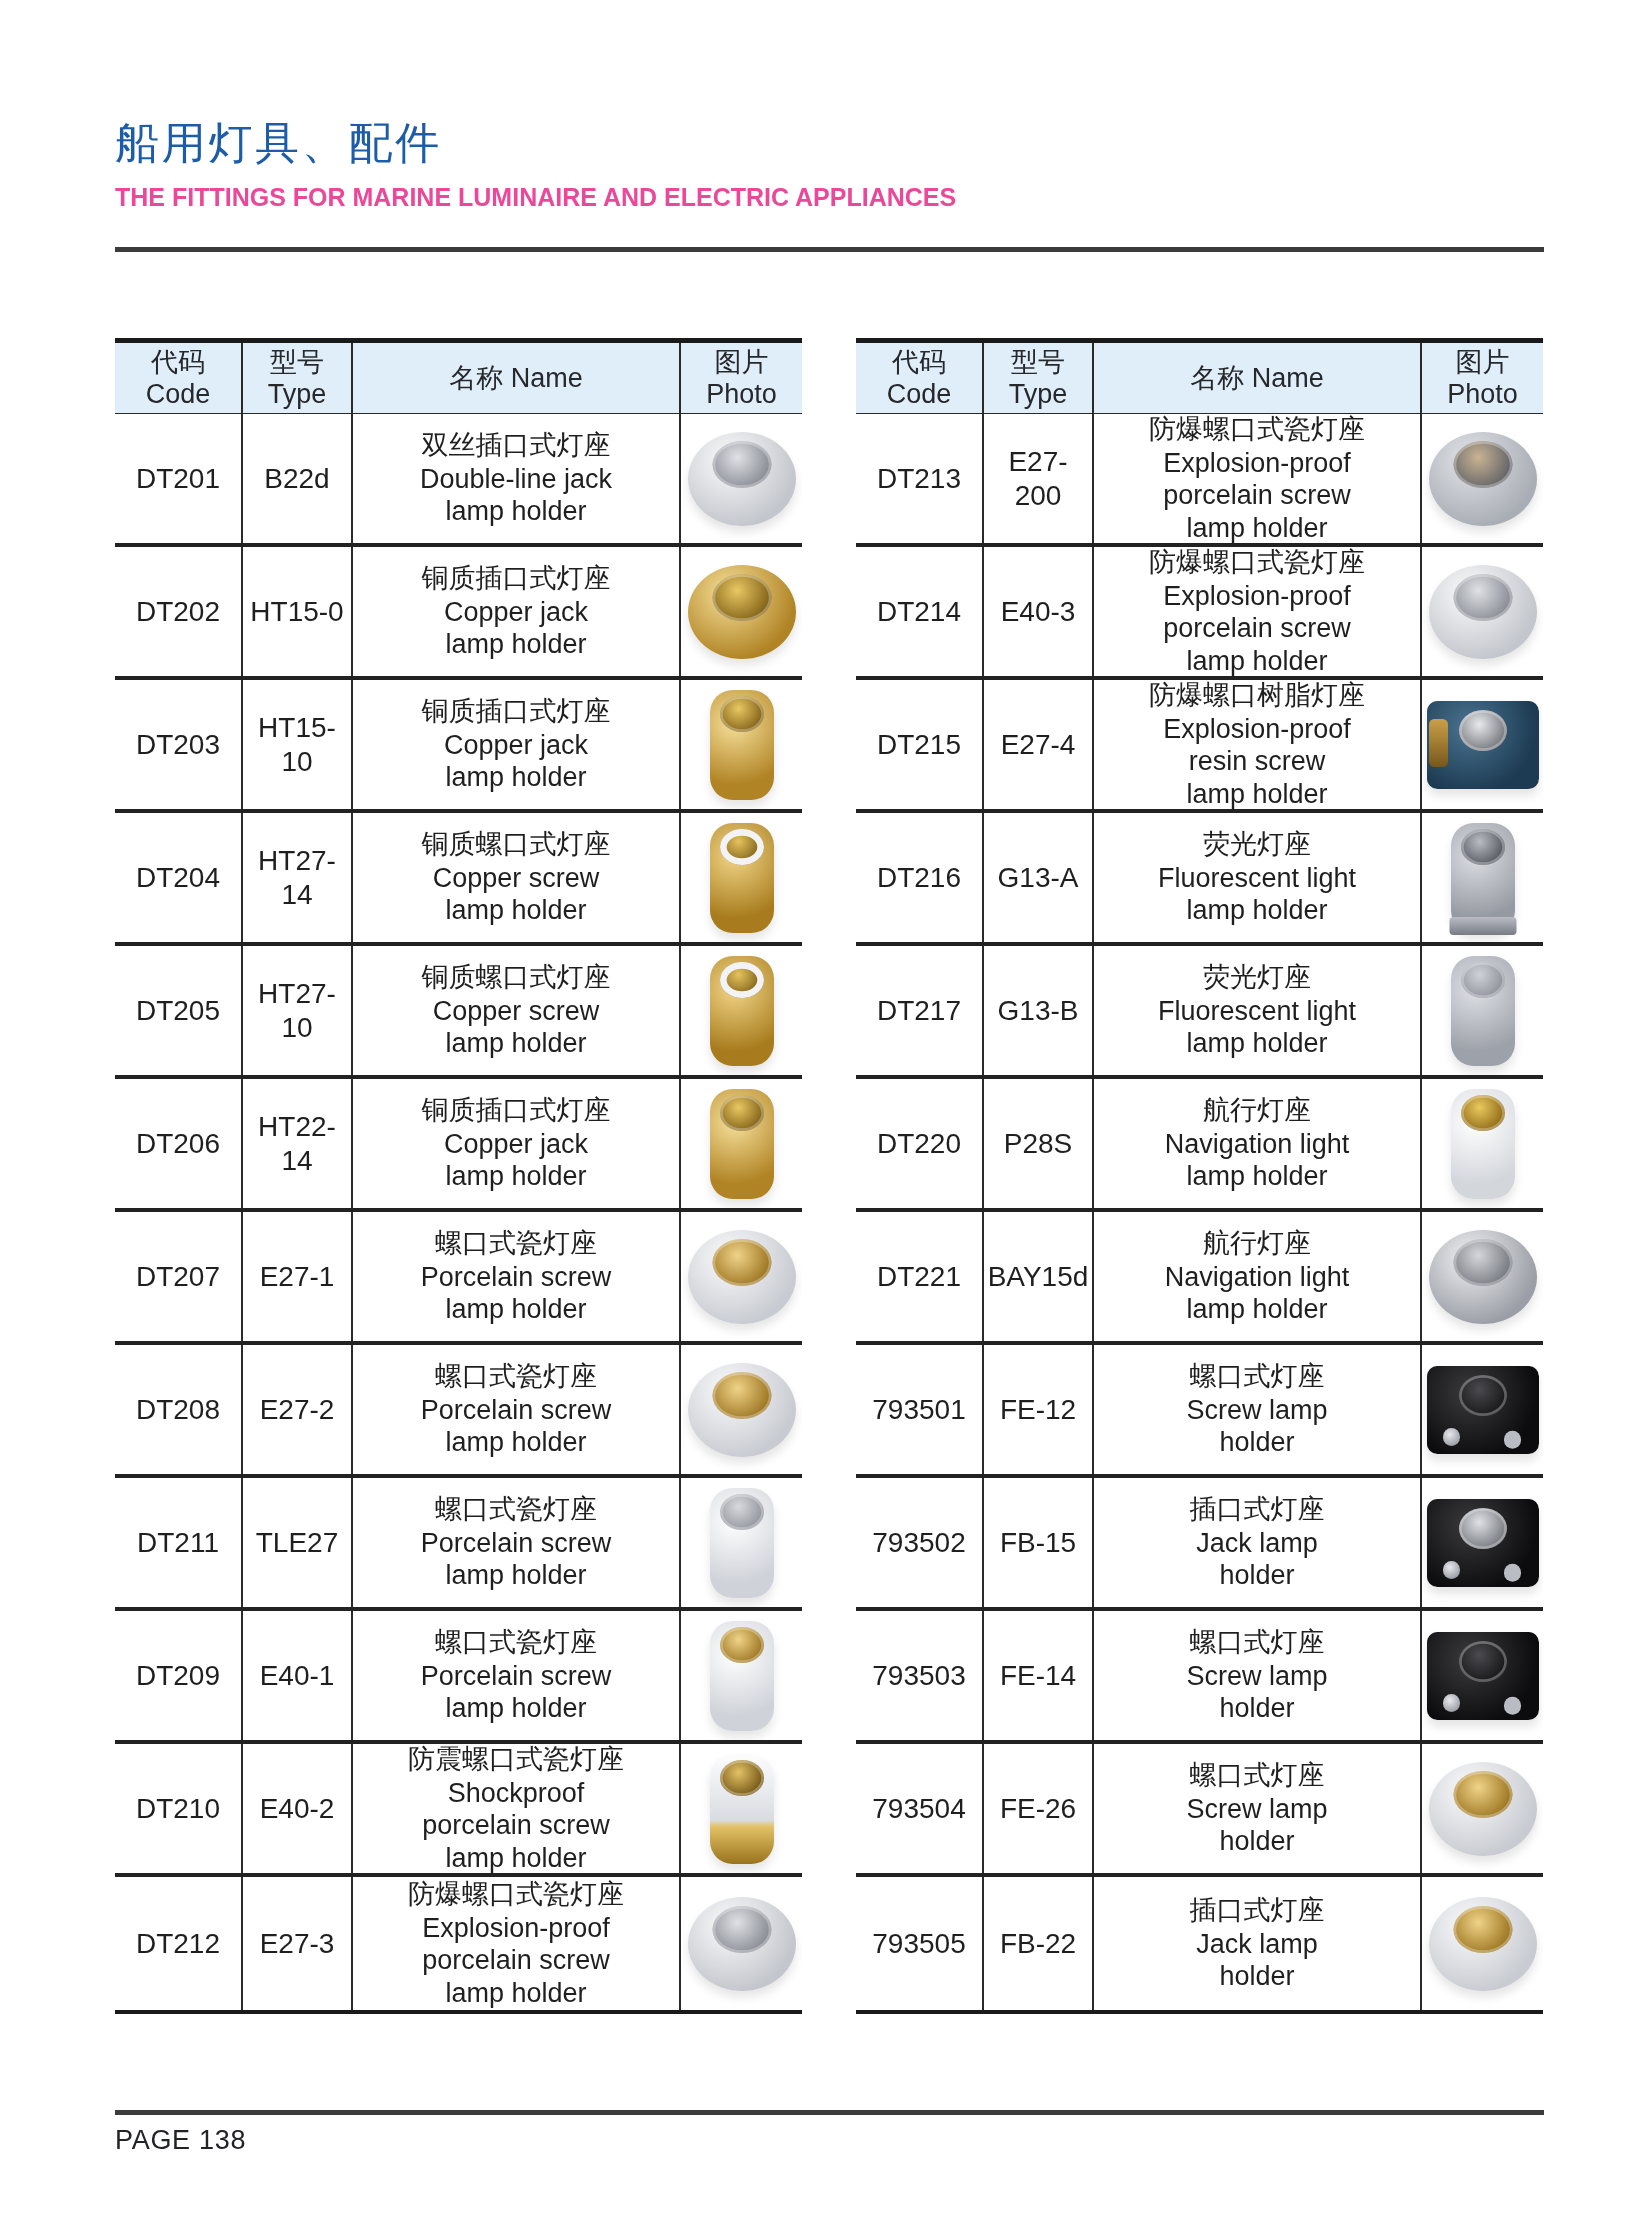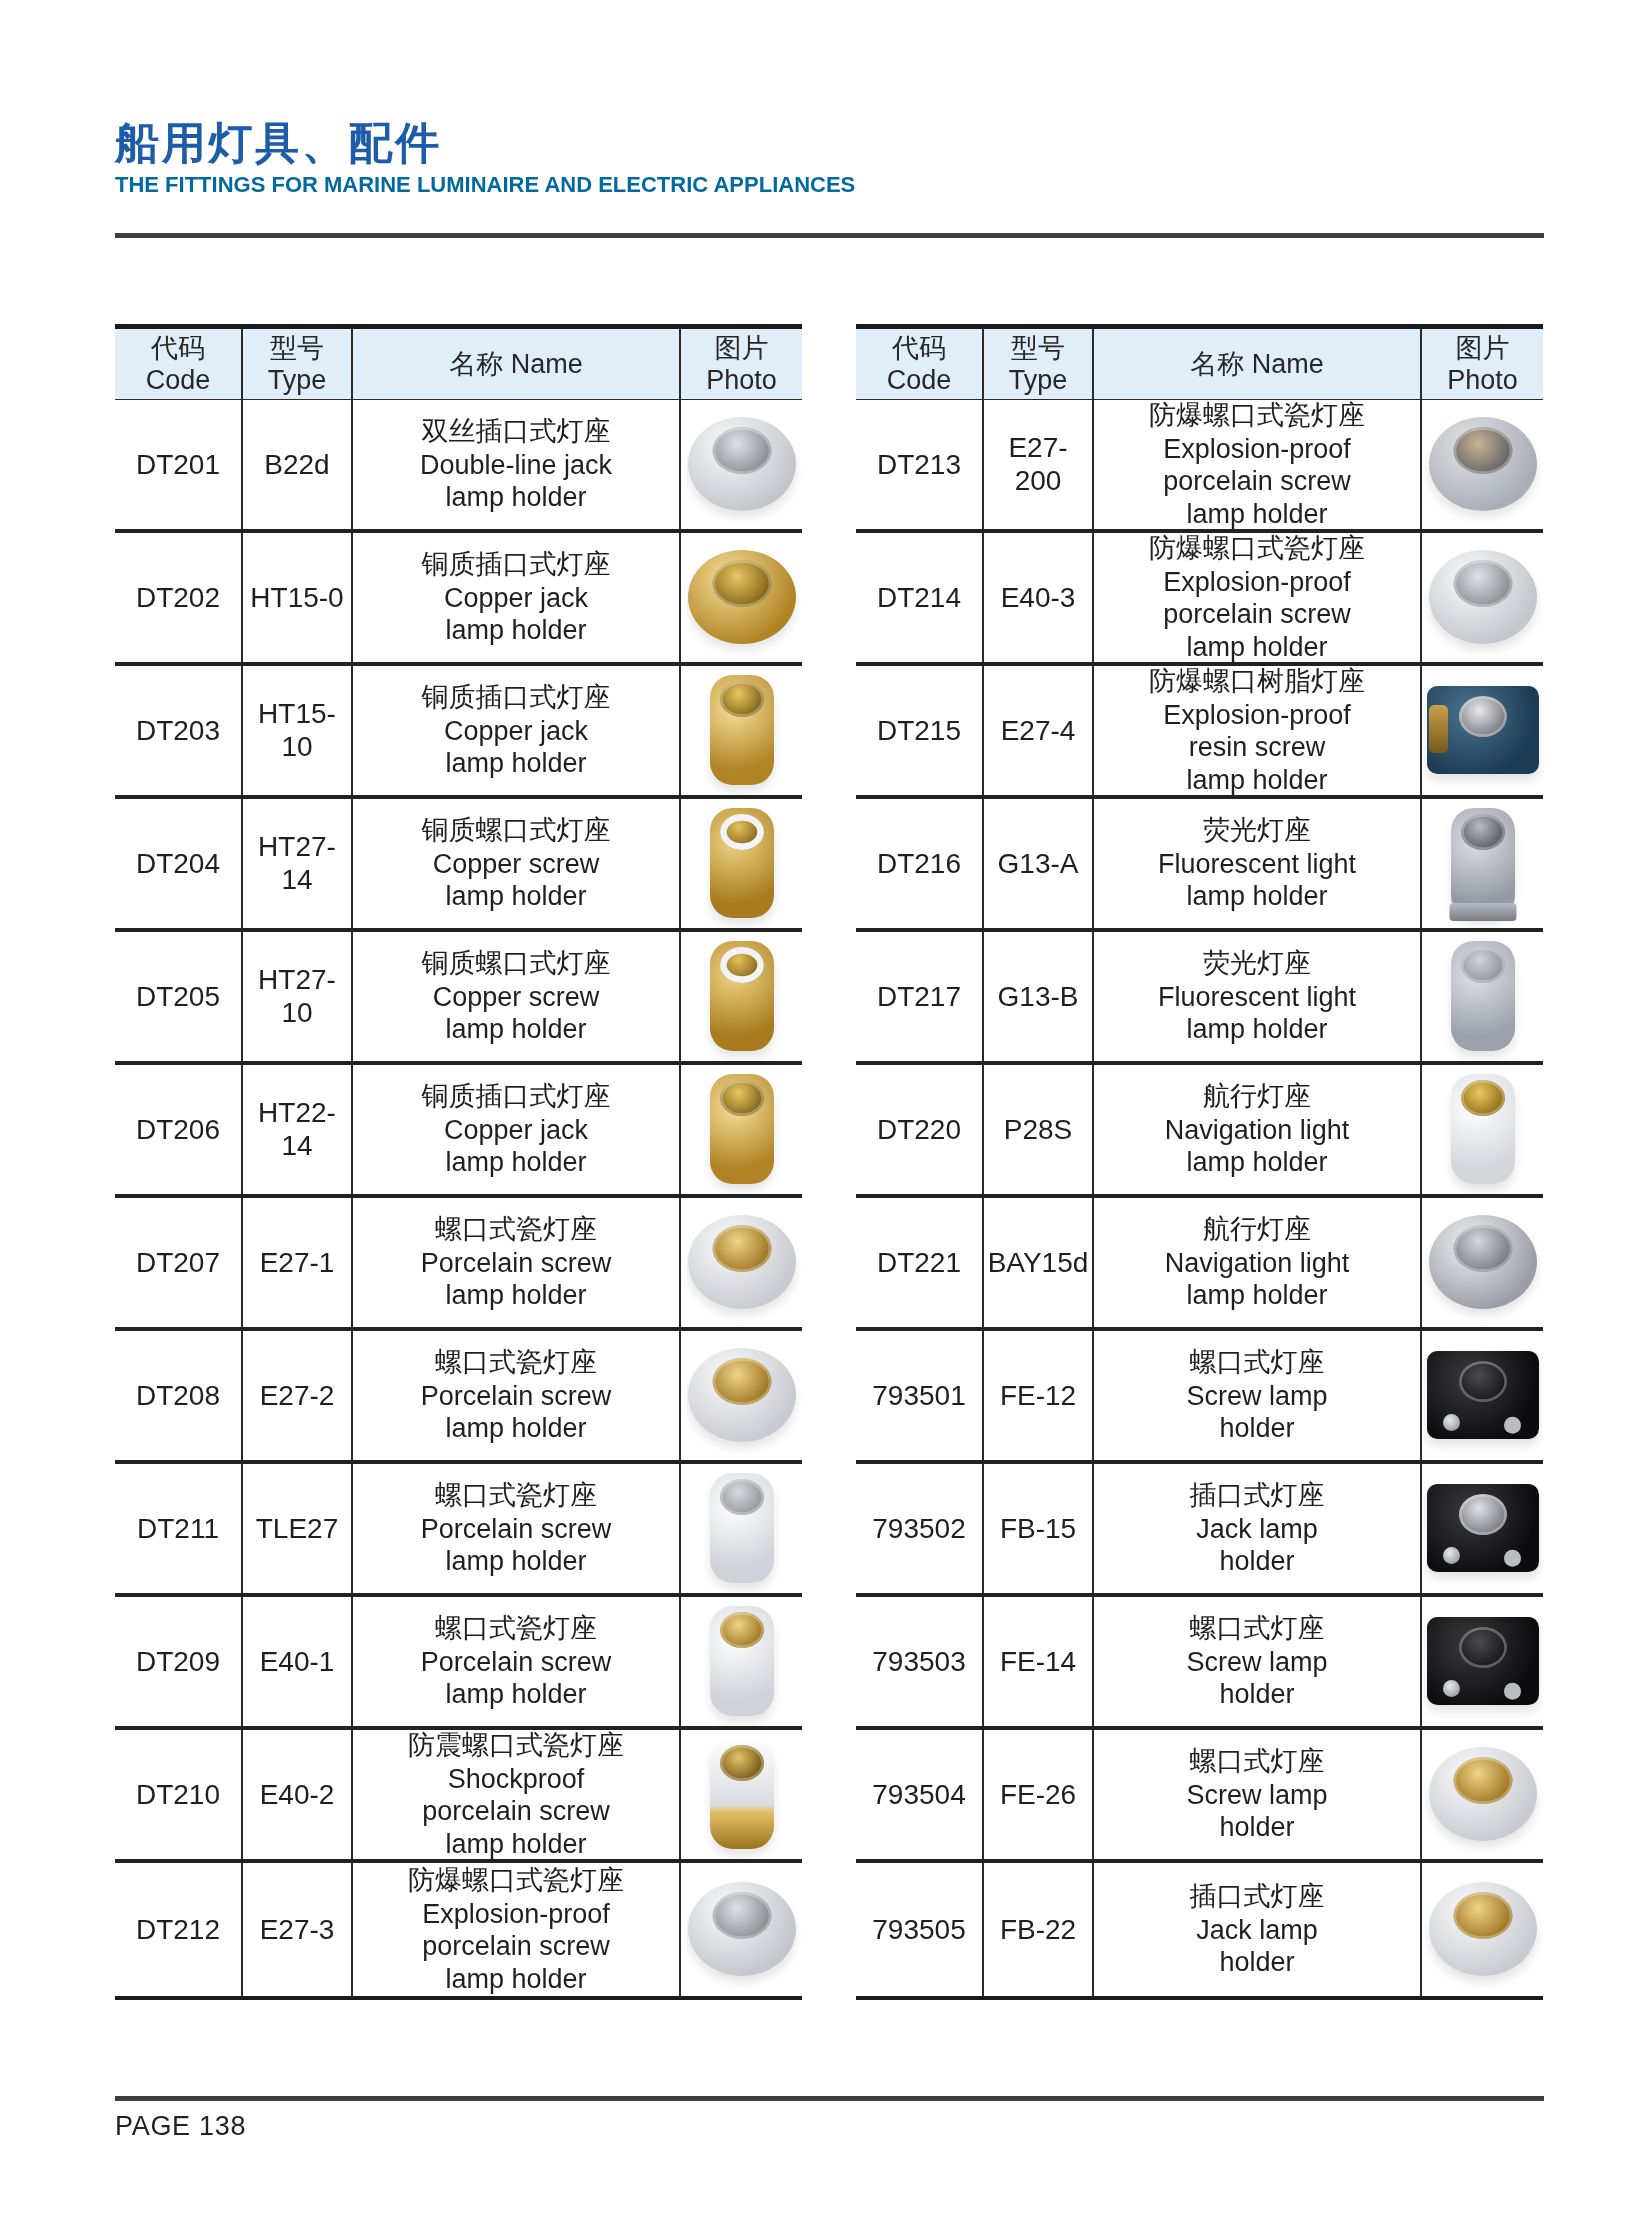--- a/index.html
+++ b/index.html
@@ -5,26 +5,26 @@
   html,body{margin:0;padding:0;background:#ffffff;}
   body{
     width:1650px;height:2239px;position:relative;
     font-family:"Liberation Sans","DejaVu Sans",sans-serif;
     color:#1f1f1f;-webkit-font-smoothing:antialiased;
   }
   .page{padding:0 106px 0 115px;}
 
   
   .page-title{
-    margin-top:120px;font-size:44px;line-height:1.05;font-weight:bold;
+    margin-top:120px;font-size:44px;line-height:1.05;font-weight:normal;
     color:#1c5ca8;letter-spacing:2.7px;
   }
   .page-subtitle{
-    margin-top:7px;font-size:22px;line-height:1.05;font-weight:bold;
-    color:#0369a1;letter-spacing:0px;
+    margin-top:18px;font-size:25px;line-height:1.05;font-weight:bold;
+    color:#ec4899;letter-spacing:0px;
   }
   .rule{height:4.7px;background:#3c3c3c;border:none;margin:0;}
   .rule.top-rule{margin-top:37px;}
 
   
   .tables-wrap{display:flex;gap:54px;margin-top:86px;align-items:flex-start;}
   .catalog-table{
     width:687px;border-top:5.3px solid #1a1a1a;border-bottom:4.7px solid #1a1a1a;
     box-sizing:border-box;
   }

